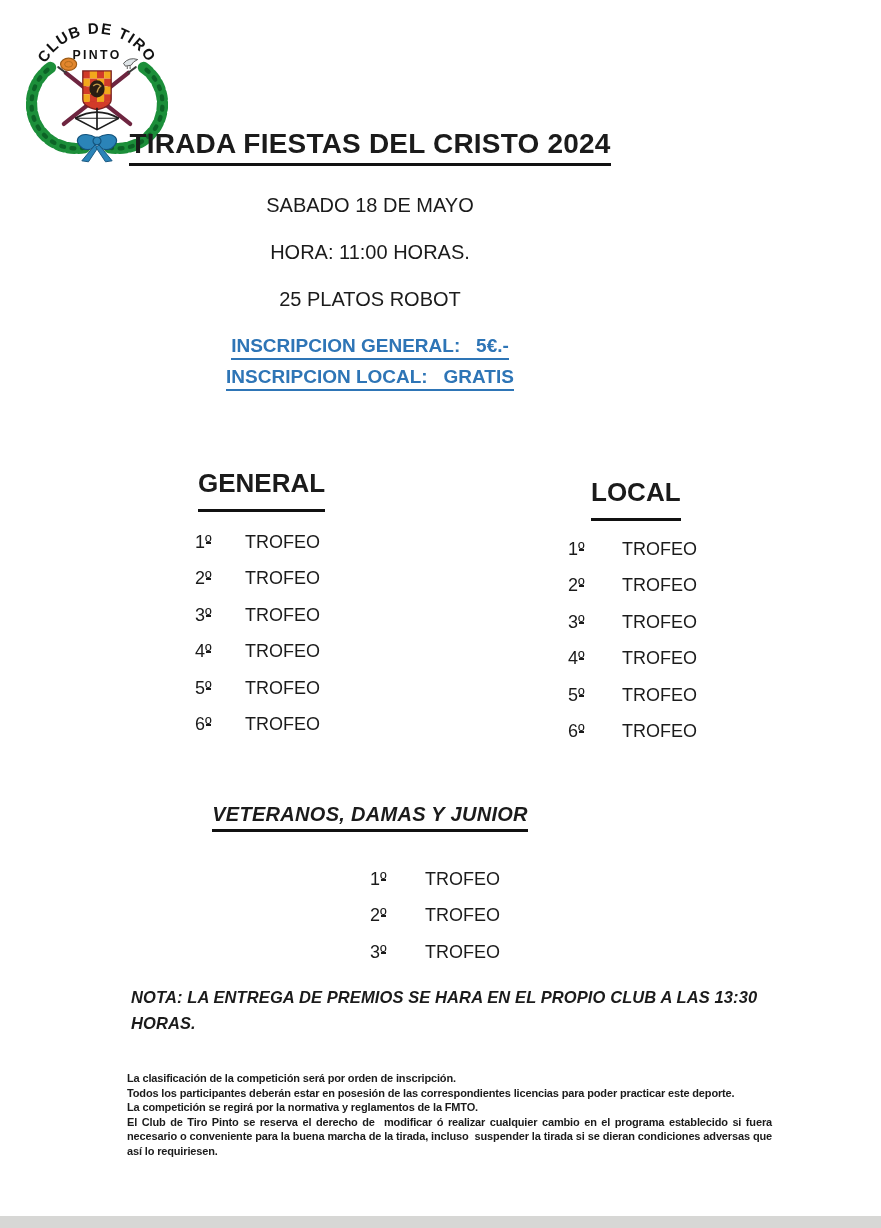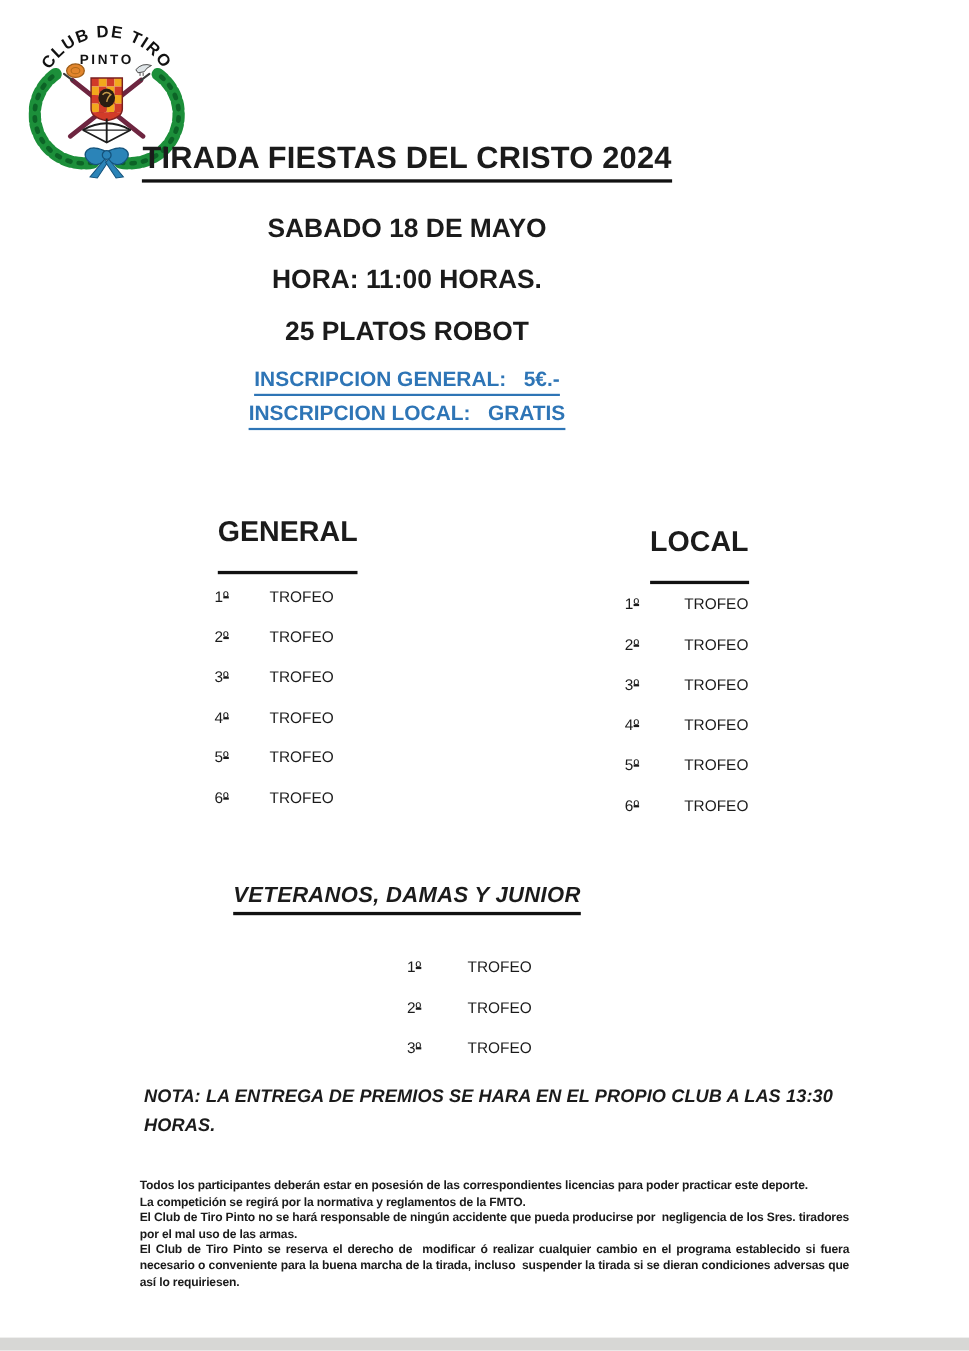--- a/index.html
+++ b/index.html
@@ -18,45 +18,45 @@
   
   .logo{left:26px;top:10px;width:142px;height:154px;}
 
   
   .title-wrap{top:128px;}
   .title{
     display:inline-block;
     font-size:28px;font-weight:bold;letter-spacing:.2px;
     border-bottom:3px solid #111;padding-bottom:3px;
   }
-  .evline{font-size:24px;font-weight:bold;}
+  .evline{font-size:20px;font-weight:normal;}
   .ev-date{top:194px;}
   .ev-time{top:241px;}
   .ev-targets{top:288px;}
 
   
   .ins-line{font-size:19px;font-weight:bold;}
   .ins-line span{
     display:inline-block;white-space:pre;
     color:var(--ins,#2e75b6);
     border-bottom:2.5px solid var(--ins,#2e75b6);
     padding-bottom:1px;
     text-align:right;
   }
   .ins-1{top:335px;}
   .ins-2{top:366px;}
 
   
   .col-heading{font-size:26px;font-weight:bold;}
-  .col-heading span{display:inline-block;border-bottom:3px solid #111;padding-bottom:20px;}
+  .col-heading span{display:inline-block;border-bottom:3px solid #111;padding-bottom:10px;}
   .g-heading{left:198px;top:468px;}
   .l-heading{left:591px;top:477px;}
 
   .prize-list{display:flex;flex-direction:column;}
-  .prize-row{height:36.5px;display:flex;align-items:center;font-size:14px;}
+  .prize-row{height:36.5px;display:flex;align-items:center;font-size:18px;}
   .prize-row .num{display:inline-block;}
   .g-list{left:195px;top:524px;width:220px;}
   .g-list .num{width:50px;}
   .l-list{left:568px;top:531px;width:220px;}
   .l-list .num{width:54px;}
   .v-list{left:370px;top:861px;width:220px;}
   .v-list .num{width:55px;}
 
   
   .ord{position:relative;display:inline-block;}
@@ -257,20 +257,20 @@
       </div>
     <div class="prize-row">
         <span class="num"><span>3</span><span class="ord">º</span></span>
         <span class="lbl">TROFEO</span>
       </div>
   </div>
 
   <div class="abs note">NOTA: LA ENTREGA DE PREMIOS SE HARA EN EL PROPIO CLUB A LAS 13:30 HORAS.</div>
 
   <div class="abs rules">
+    <p>La clasificación de la competición será por orden de inscripción.</p>
     <p>Todos los participantes deberán estar en posesión de las correspondientes licencias para poder practicar este deporte.</p>
     <p>La competición se regirá por la normativa y reglamentos de la FMTO.</p>
-    <p>El Club de Tiro Pinto no se hará responsable de ningún accidente que pueda producirse por  negligencia de los Sres. tiradores por el mal uso de las armas.</p>
     <p class="justify">El Club de Tiro Pinto se reserva el derecho de  modificar ó realizar cualquier cambio en el programa establecido si fuera necesario o conveniente para la buena marcha de la tirada, incluso  suspender la tirada si se dieran condiciones adversas que así lo requiriesen.</p>
   </div>
 
   <div class="abs bottom-strip"></div>
 </div>
 
 </body></html>

